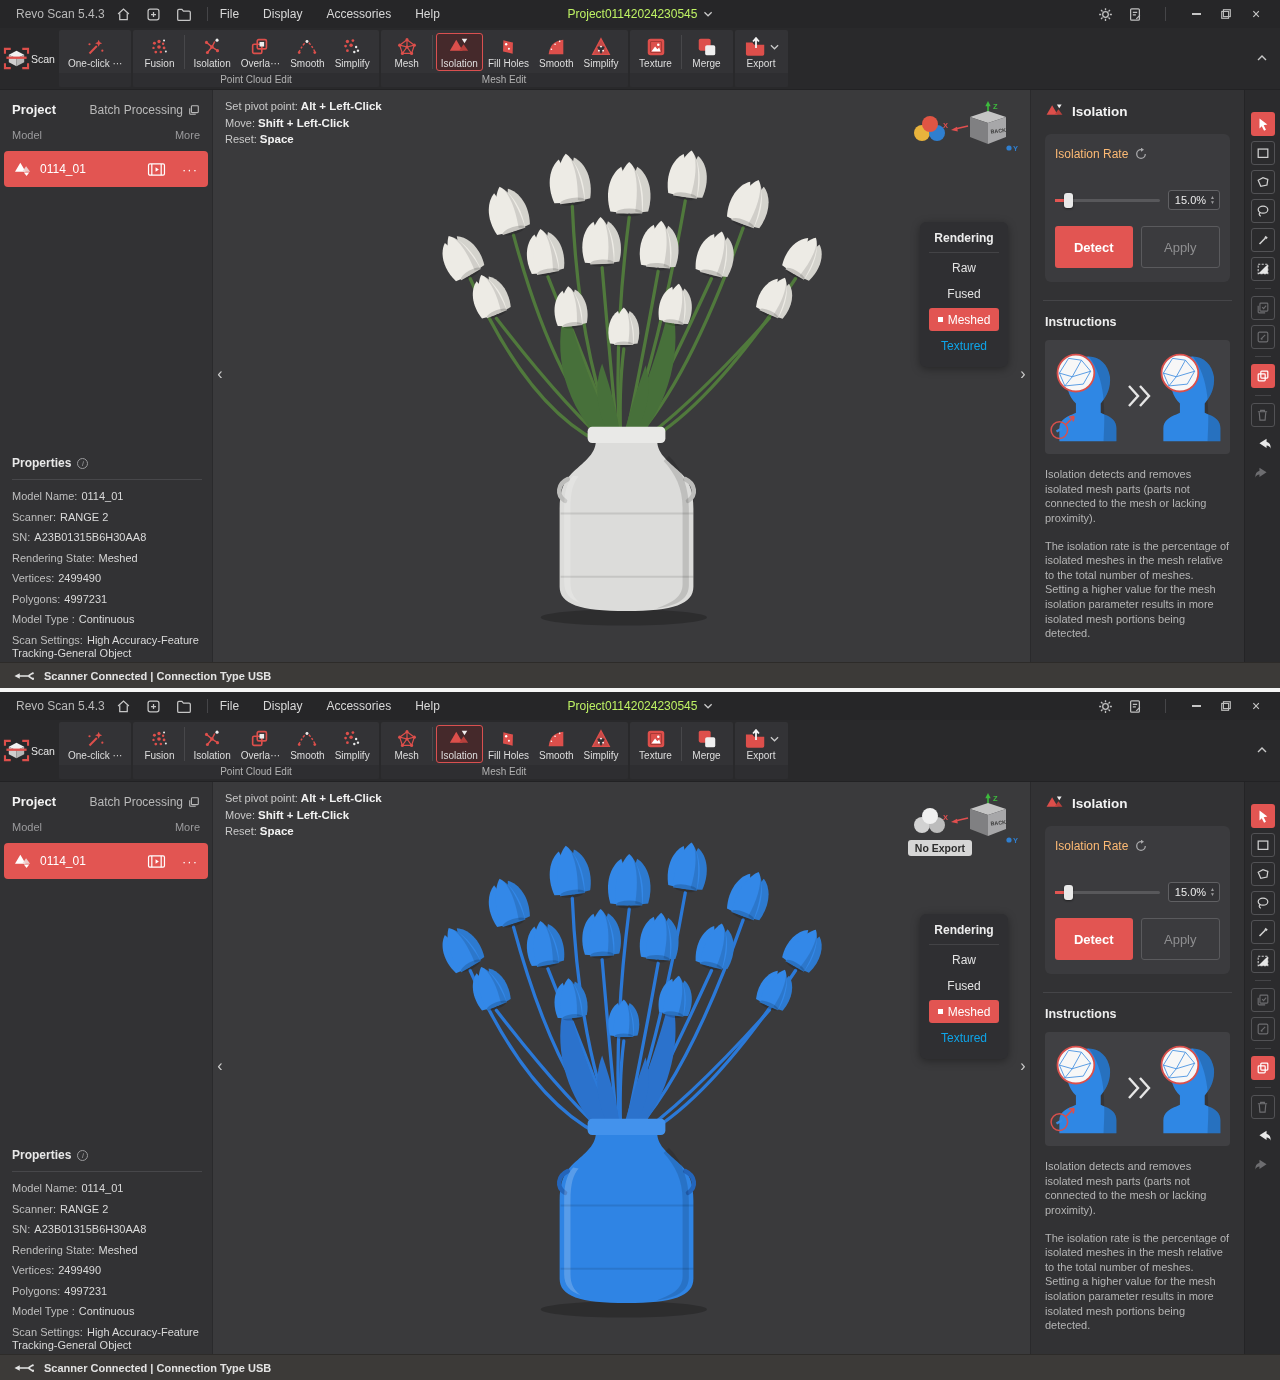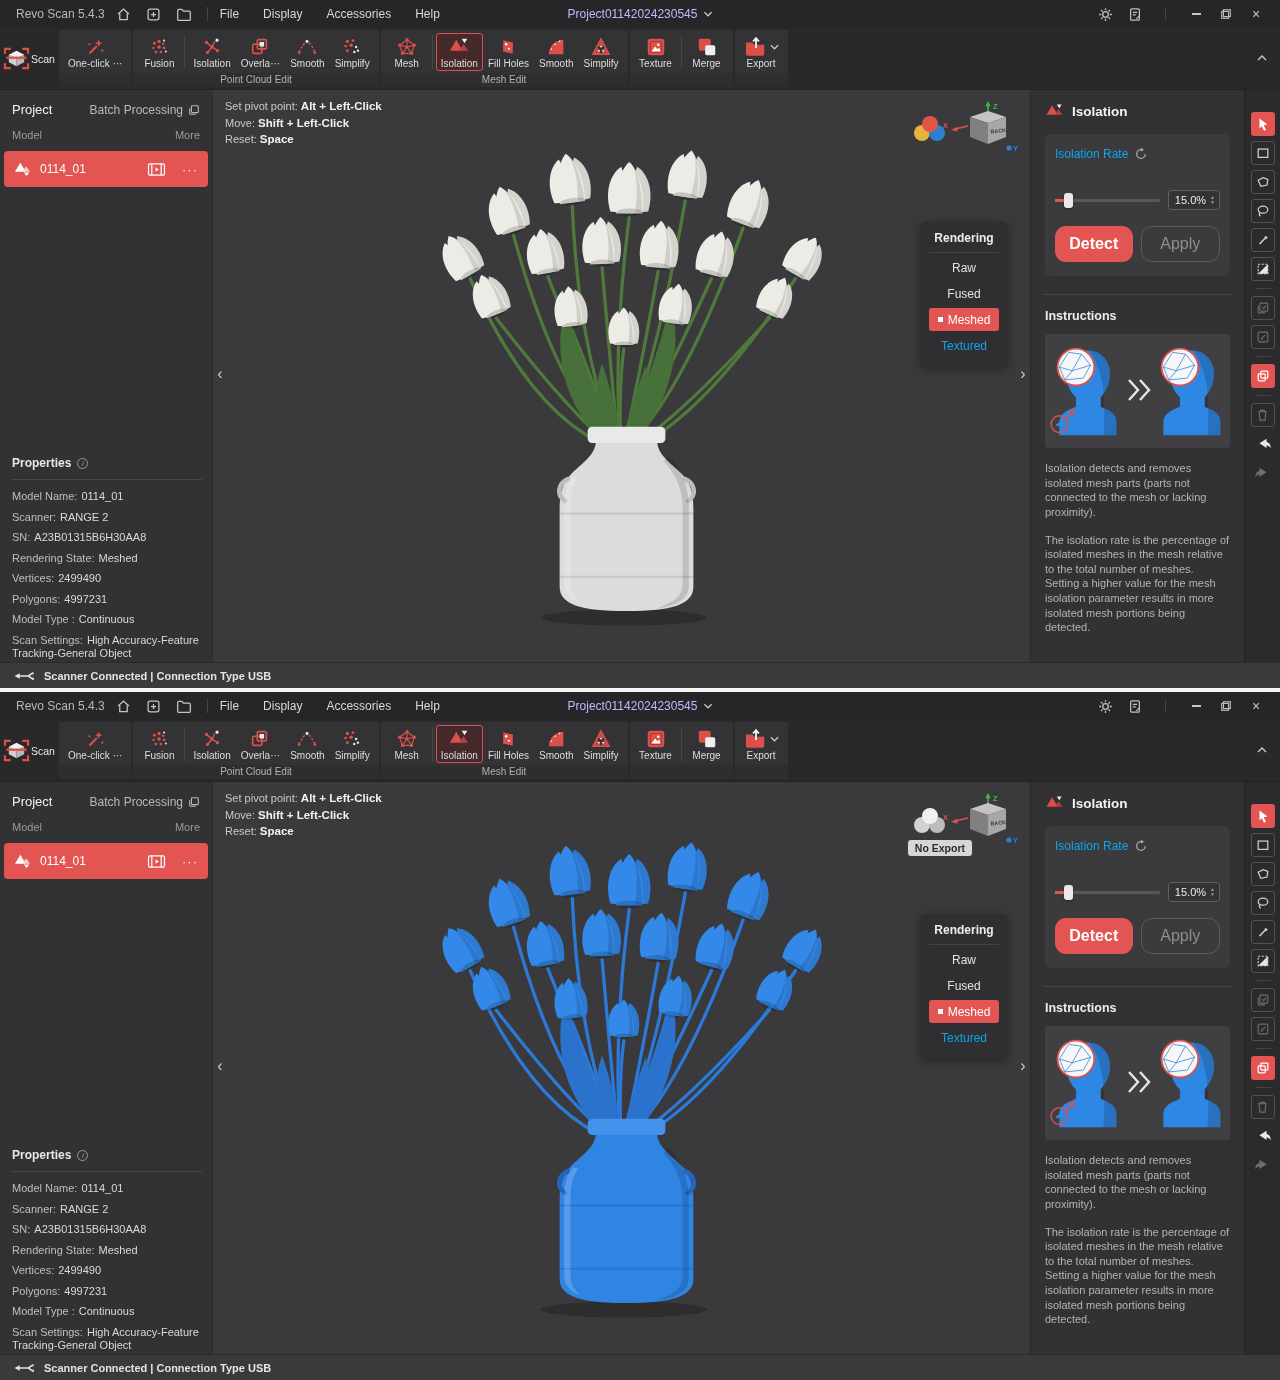--- a/index.html
+++ b/index.html
@@ -11,21 +11,21 @@
   .half-sep{height:4px;background:#f5f5f5}
 
   
   .titlebar{height:28px;background:#262628;display:flex;align-items:center;position:relative;color:#c9c9c9;font-size:12px}
   .app-title{margin-left:16px;color:#b9b9b9;white-space:nowrap}
   .tb-ic{display:flex;align-items:center;justify-content:center;width:22px;height:22px;margin-left:8px;color:#c6c6c6}
   .tb-ic:first-of-type{margin-left:20px}
   .vdiv{width:1px;height:14px;background:#454548;margin:0 12px}
   .menus{display:flex;gap:24px;color:#d8d8d8}
   .menus span{cursor:default}
-  .proj{position:absolute;left:50%;transform:translateX(-50%);display:flex;align-items:center;gap:6px;color:#c4b5fd}
+  .proj{position:absolute;left:50%;transform:translateX(-50%);display:flex;align-items:center;gap:6px;color:#bef264}
   .tbr{margin-left:auto;display:flex;align-items:center;gap:6px;padding-right:12px;color:#c0c0c0}
   .tbr .wbtn{width:24px;height:22px;display:flex;align-items:center;justify-content:center}
   .minline{display:block;width:9px;height:1.5px;background:#c6c6c6}
   .xglyph{font-size:14px;line-height:1;color:#c9c9c9}
 
   
   .toolbar{height:62px;background:#29292b;display:flex;align-items:stretch;position:relative;border-bottom:1px solid #222224}
   .tb-scan{width:58px;display:flex;flex-direction:row;align-items:center;justify-content:center;gap:1px}
   .tb-scan .lbl{font-size:10.5px;color:#e6e6e6}
   .tb-group{background:#333336;border-radius:2px;margin:2px 1px;display:flex;flex-direction:column;overflow:hidden}
@@ -37,21 +37,21 @@
   .tb-idiv{width:1px;height:34px;background:#47474a;margin:0 3px;align-self:center}
   .tb-collapse{position:absolute;right:10px;top:22px;width:16px;height:16px;display:flex;align-items:center;justify-content:center}
   .exp-wrap{display:flex;align-items:center;gap:2px}
 
   
   .main{display:flex;height:572px}
 
   
   .sidebar{width:213px;background:var(--panel);position:relative;padding:12px 12px 0;border-right:1px solid #2a2a2c;flex:none}
   .sb-row{display:flex;justify-content:space-between;align-items:center}
-  .sb-project{font-size:13px;font-weight:normal;color:#f2f2f2}
+  .sb-project{font-size:13px;font-weight:bold;color:#f2f2f2}
   .sb-batch{display:flex;align-items:center;gap:5px;font-size:12px;color:#b9b9b9}
   .sb-row2{margin-top:12px;font-size:11px;color:#9b9b9d}
   .model-item{margin:10px -8px 0;height:36px;background:var(--accent);border-radius:4px;display:flex;align-items:center;gap:8px;padding:0 10px;color:#fff}
   .model-item .mname{font-size:12px;flex:1}
   .mi-dots{font-size:13px;letter-spacing:1px;margin-left:8px}
   .props{position:absolute;left:12px;right:10px;top:366px}
   .props-head{display:flex;align-items:center;gap:6px;font-size:12px;font-weight:bold;color:#e8e8e8}
   .info-i{width:11px;height:11px;border:1px solid #9a9a9c;border-radius:50%;color:#9a9a9c;font-size:8px;font-style:italic;display:flex;align-items:center;justify-content:center;font-weight:normal}
   .props-div{height:1px;background:#47474a;margin:9px 0 10px}
   .prop{font-size:11px;margin-bottom:7.5px;color:#bfbfbf;line-height:13px}
@@ -95,30 +95,30 @@
   .mode-mesh .model .leaves{fill:#2b72cc}
   .mode-mesh .model .can{fill:#2f84e4}
   .mode-mesh .model .canlip{fill:#4392ec}
   .mode-mesh .model .handle{stroke:#2465bb}
 
   
   .rightpanel{width:214px;background:var(--panel);border-left:1px solid #2a2a2c;padding:12px 14px 0;position:relative;flex:none}
   .rp-head{display:flex;align-items:center;gap:8px}
   .rp-title{font-size:13.5px;font-weight:bold;color:#f2f2f2}
   .rp-card{margin-top:13px;background:var(--card);border-radius:6px;padding:13px 10px 14px}
-  .rate-row{display:flex;align-items:center;gap:7px;font-size:12px;color:#0ea5e9}
+  .rate-row{display:flex;align-items:center;gap:7px;font-size:12px;color:#fdba74}
   .slider-row{display:flex;align-items:center;gap:8px;margin-top:29px}
   .slider{position:relative;flex:1;height:15px}
   .slider .track{position:absolute;left:0;right:0;top:6px;height:3px;background:#58585b;border-radius:2px}
   .slider .fill{position:absolute;left:0;width:13px;top:6px;height:3px;background:var(--accent)}
   .slider .knob{position:absolute;left:9px;top:0;width:9px;height:15px;background:#e9e9e9;border-radius:3px;box-shadow:0 1px 2px rgba(0,0,0,.45)}
   .spin{width:52px;height:20px;border:1px solid #606063;border-radius:3px;display:flex;align-items:center;justify-content:flex-end;gap:4px;padding:0 4px;font-size:11px;color:#ececec;background:#333336}
   .spin .arrows{display:flex;flex-direction:column;font-size:5px;line-height:5px;color:#9c9c9e;font-style:normal}
   .btn-row{display:flex;gap:8px;margin-top:16px}
-  .btn{flex:1;height:36px;border-radius:11px;font-size:16px;display:flex;align-items:center;justify-content:center}
+  .btn{flex:1;height:42px;border-radius:3px;font-size:13px;display:flex;align-items:center;justify-content:center}
   .btn.detect{background:var(--accent);color:#fff;font-weight:bold}
   .btn.apply{border:1px solid #5a5a5d;color:#8e8e90}
   .rp-div{height:1px;background:#454548;margin:18px -2px 14px}
   .instr-title{font-size:12.5px;font-weight:bold;color:#ededed}
   .instr-card{margin-top:11px;background:#404043;border-radius:4px;height:114px;display:flex;align-items:center;justify-content:center}
   .rp-para{margin-top:13px;font-size:11px;line-height:1.33;color:#b4b4b4}
 
   
   .iconstrip{width:36px;background:#2b2b2d;border-left:1px solid #242426;display:flex;flex-direction:column;align-items:center;padding-top:22px;flex:none}
   .strip-btn{width:24px;height:24px;border-radius:3px;display:flex;align-items:center;justify-content:center;margin-bottom:5px;border:1px solid transparent}

